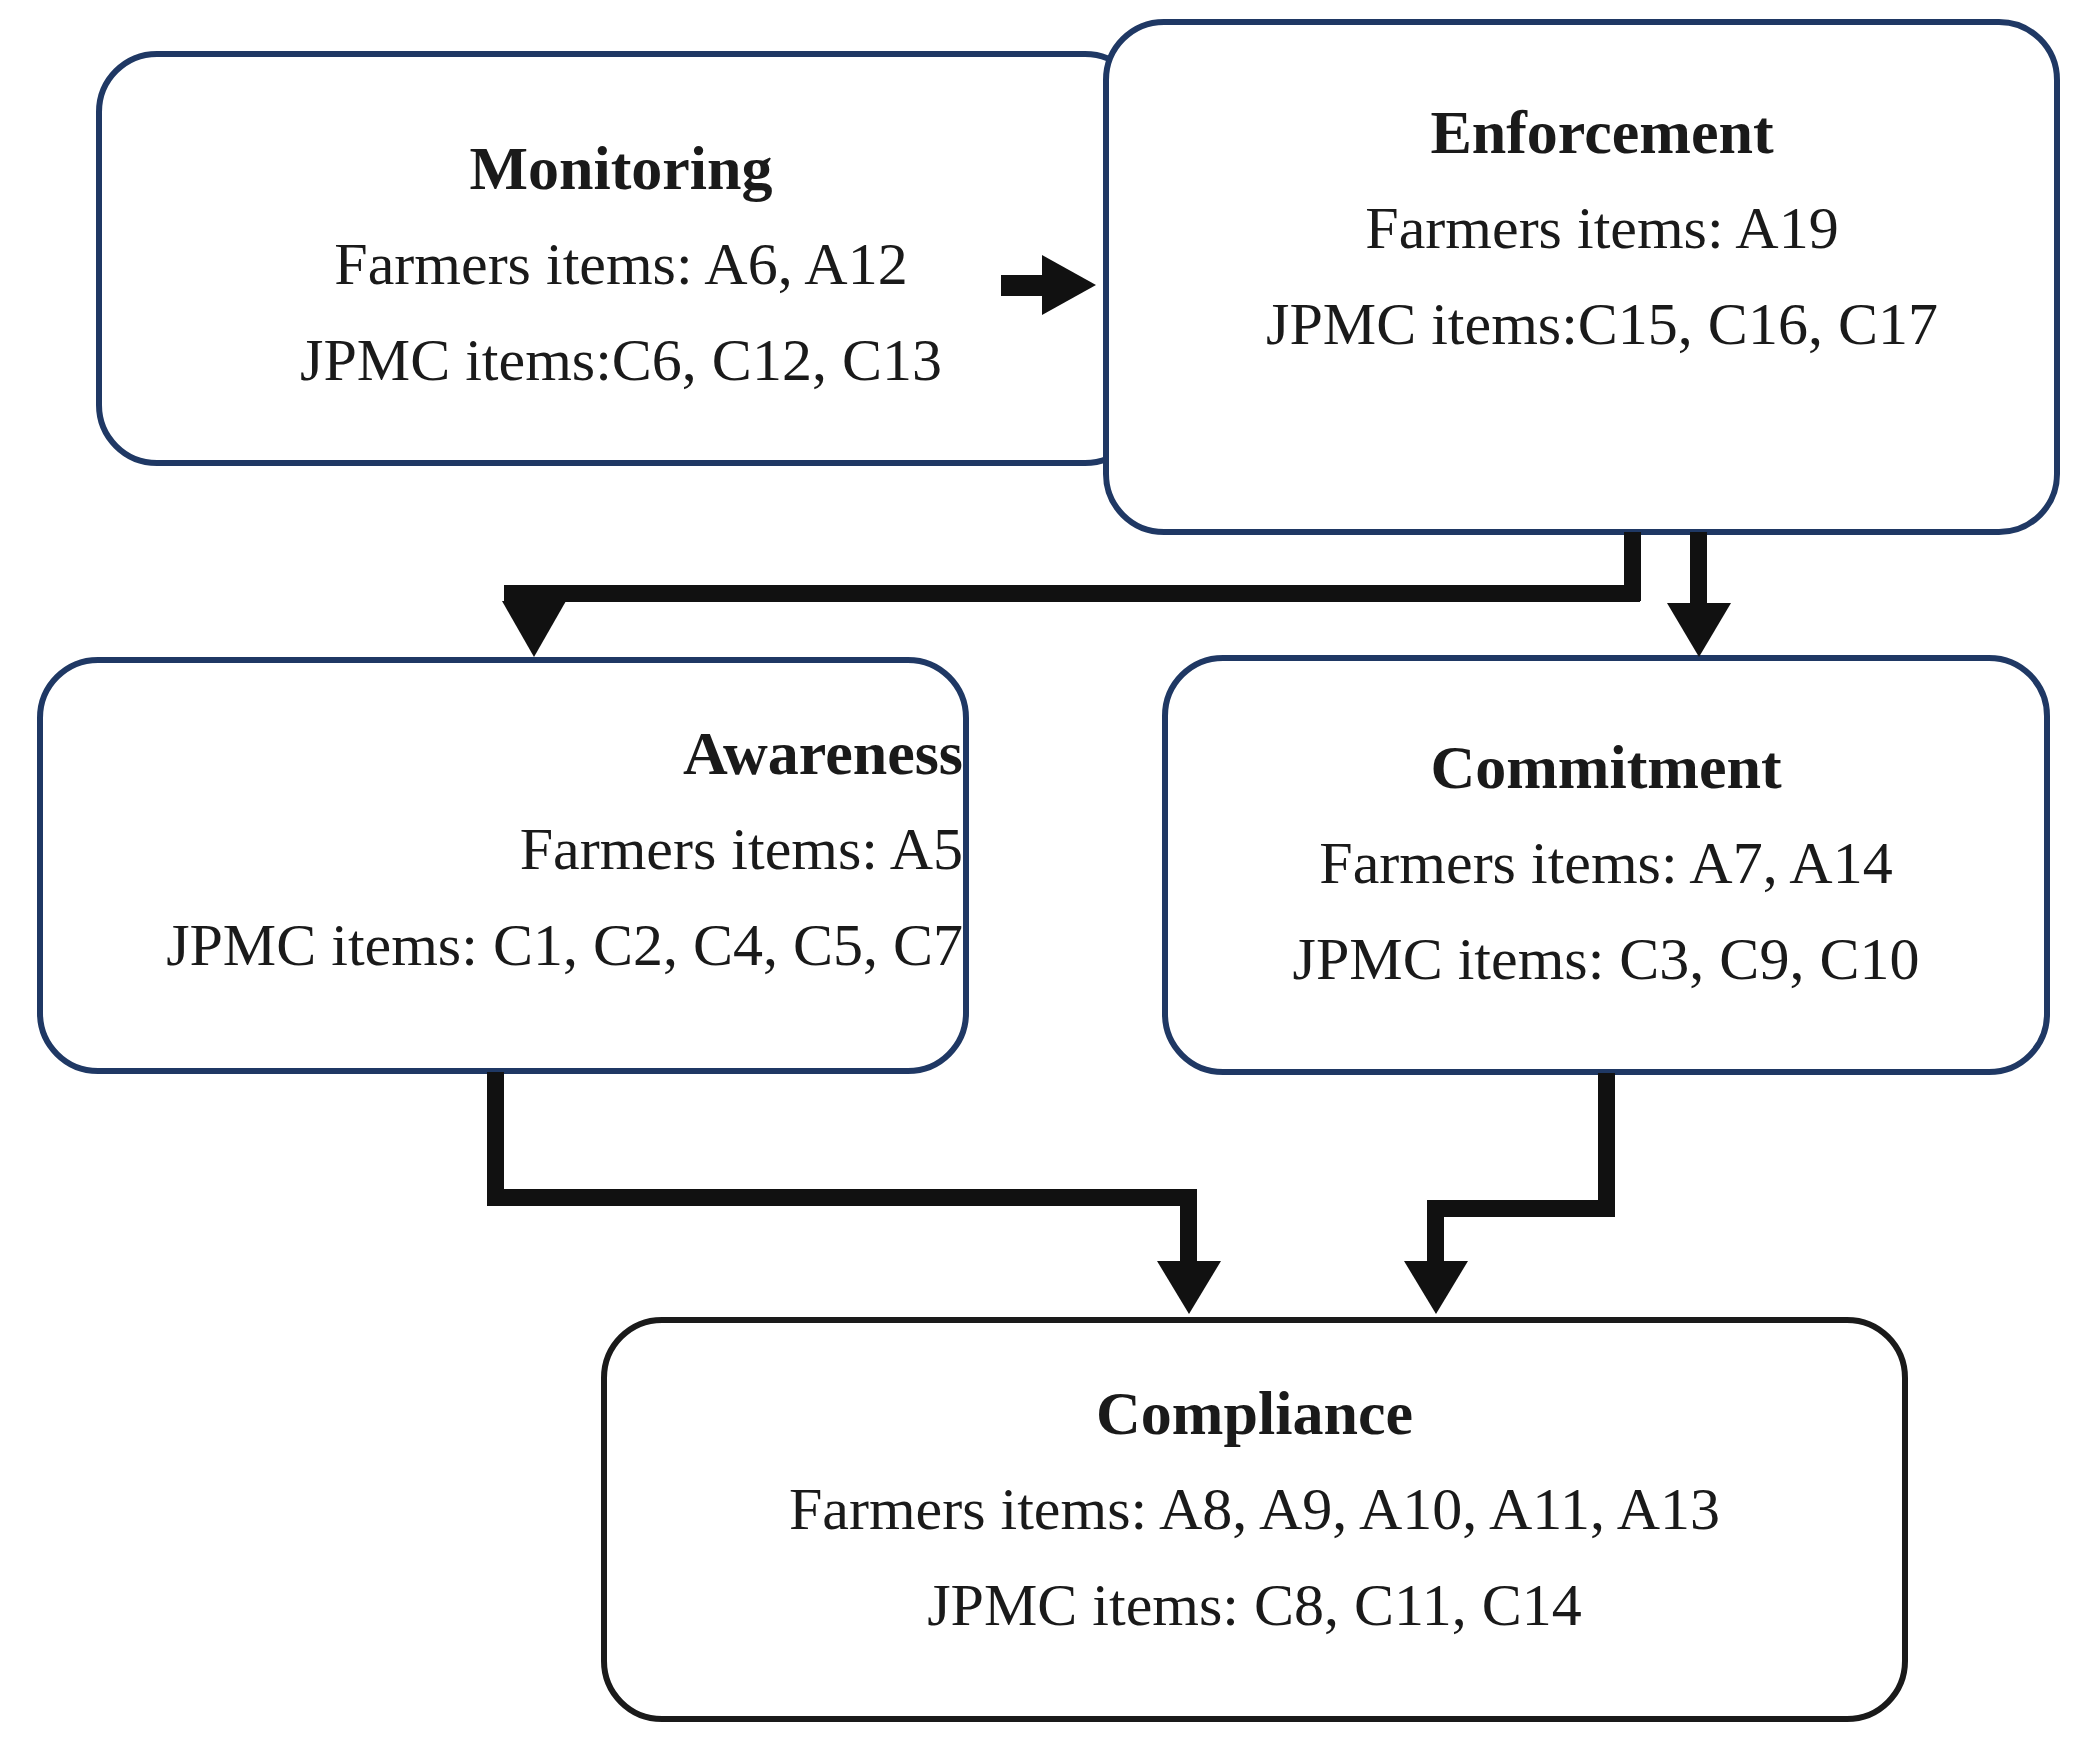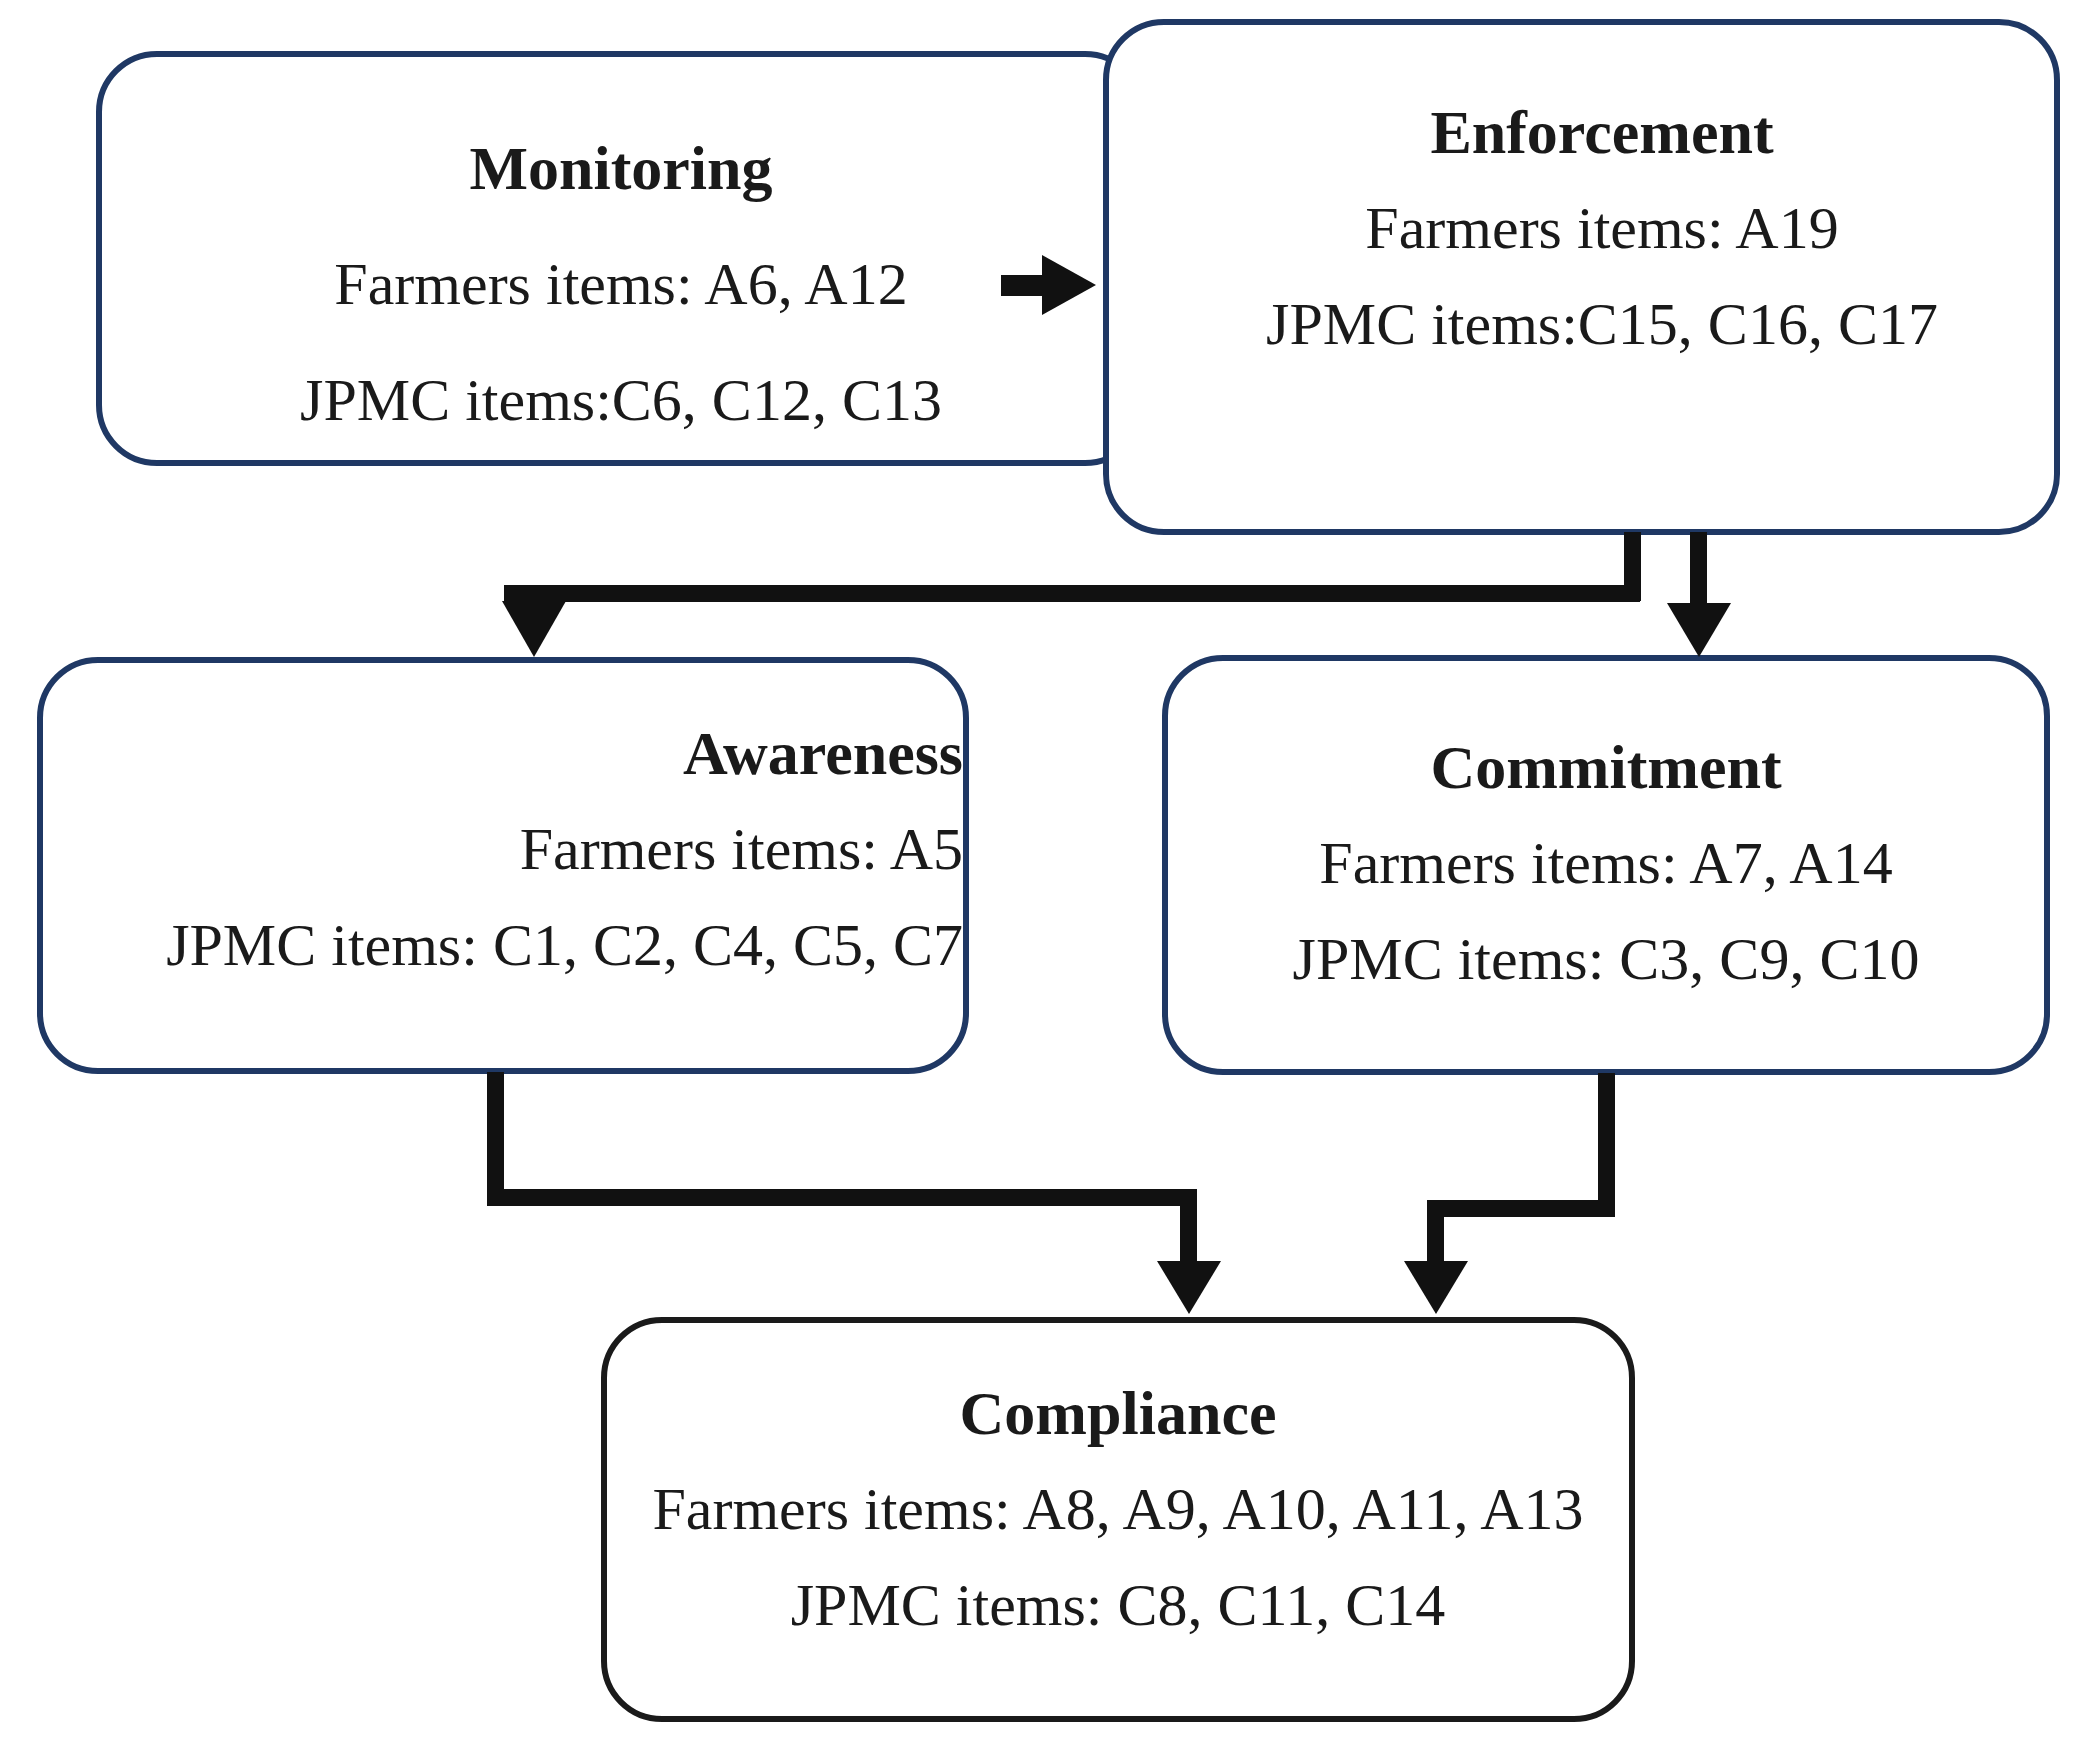--- a/index.html
+++ b/index.html
@@ -47,21 +47,21 @@
     border-top:30px solid transparent;
     border-bottom:30px solid transparent;
     border-left:54px solid #111111;
   }
 </style>
 </head>
 <body>
 
 <div id="canvas">
 
-  <div class="box" style="left:96px;top:51px;width:1050px;height:415px;padding-top:63px;gap:20px;">
+  <div class="box" style="left:96px;top:51px;width:1050px;height:415px;padding-top:63px;">
     <div class="box-title">Monitoring</div>
     <div class="box-line">Farmers items: A6, A12</div>
     <div class="box-line">JPMC items:C6, C12, C13</div>
   </div>
 
   <div class="box" style="left:1103px;top:18.6px;width:957px;height:516px;padding-top:59px;padding-left:41px;">
     <div class="box-title">Enforcement</div>
     <div class="box-line">Farmers items: A19</div>
     <div class="box-line">JPMC items:C15, C16, C17</div>
   </div>
@@ -71,21 +71,21 @@
     <div class="box-line">Farmers items: A5</div>
     <div class="box-line">JPMC items: C1, C2, C4, C5, C7</div>
   </div>
 
   <div class="box" style="left:1162px;top:655px;width:888px;height:420px;padding-top:58px;">
     <div class="box-title">Commitment</div>
     <div class="box-line">Farmers items: A7, A14</div>
     <div class="box-line">JPMC items: C3, C9, C10</div>
   </div>
 
-  <div class="box black" style="left:601px;top:1317px;width:1034px;height:405px;padding-top:42px;">
+  <div class="box black" style="left:601px;top:1317px;width:1307px;height:405px;padding-top:42px;">
     <div class="box-title">Compliance</div>
     <div class="box-line">Farmers items: A8, A9, A10, A11, A13</div>
     <div class="box-line">JPMC items: C8, C11, C14</div>
   </div>
 
   <div>
     <div class="seg" style="left:1001px;top:275px;width:45px;height:20.5px;"></div>
     <div class="head-right" style="left:1042px;top:255px;"></div>
   </div>
 

